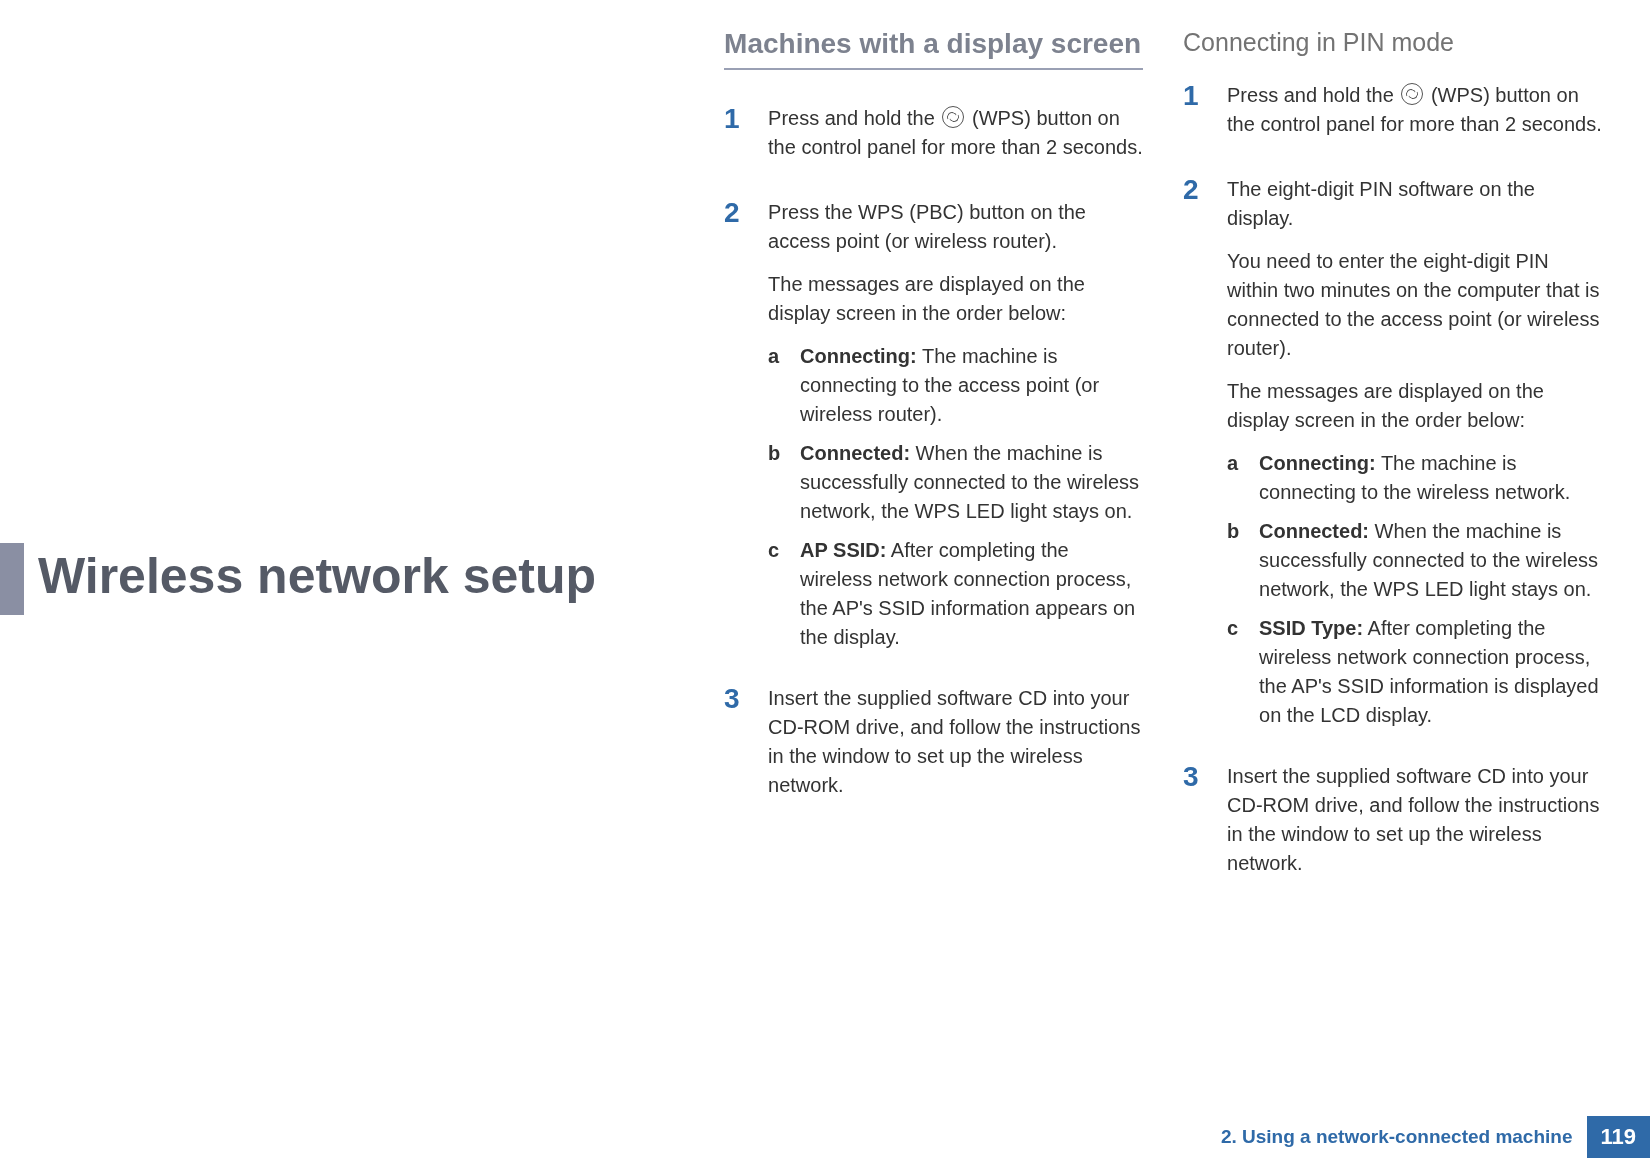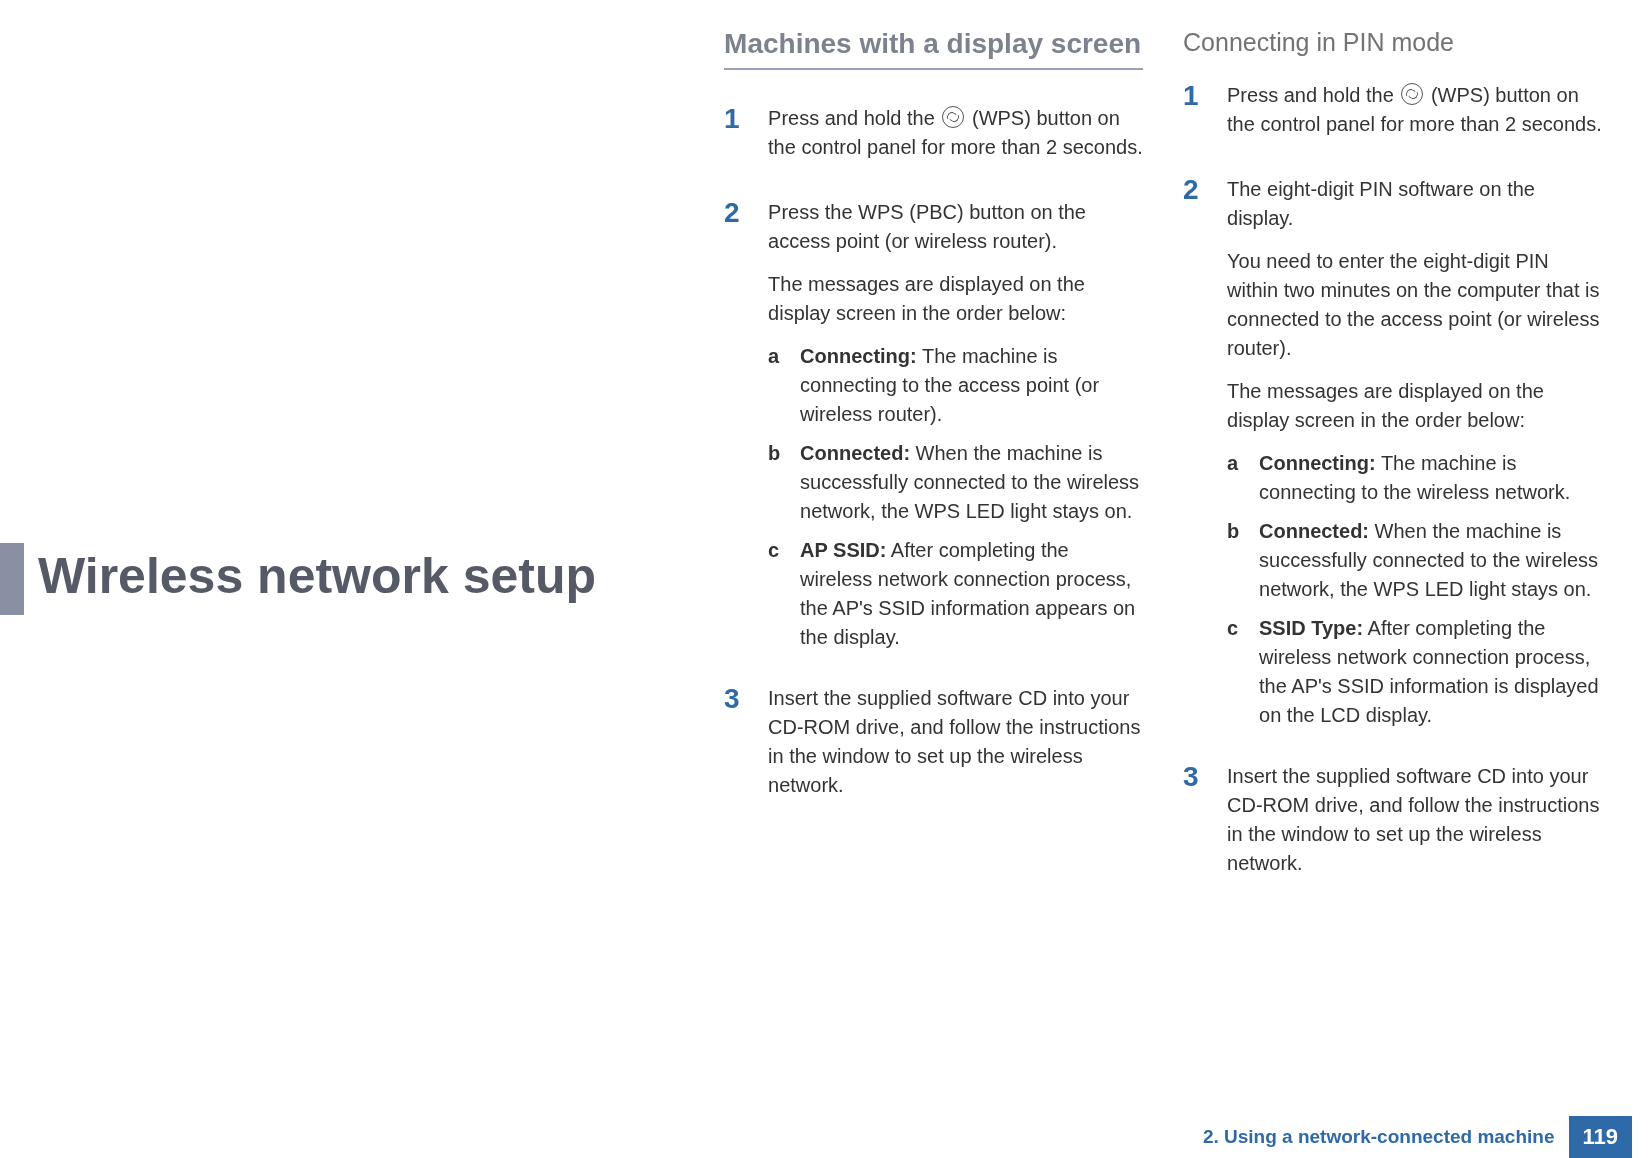--- a/index.html
+++ b/index.html
@@ -20,21 +20,21 @@
   .step-body p { margin-bottom: 14px; }
   .wps-icon { display: inline-flex; align-items: center; justify-content: center; width: 22px; height: 22px; border: 1.5px solid #555; border-radius: 50%; vertical-align: -3px; margin: 0 2px; position: relative; }
   .wps-icon::before { content: ""; position: absolute; width: 8px; height: 8px; border: 1.5px solid #555; border-right-color: transparent; border-bottom-color: transparent; border-radius: 50%; transform: rotate(20deg); left: 4px; top: 5px; }
   .wps-icon::after { content: ""; position: absolute; width: 8px; height: 8px; border: 1.5px solid #555; border-left-color: transparent; border-top-color: transparent; border-radius: 50%; transform: rotate(20deg); right: 4px; bottom: 5px; }
   .sub-list { margin-top: 4px; }
   .sub-item { display: flex; margin-bottom: 10px; }
   .sub-label { width: 32px; flex: 0 0 32px; font-weight: 700; font-size: 20px; }
   .sub-text { flex: 1; font-size: 20px; line-height: 1.45; }
   .sub-text .term { font-weight: 700; }
   .b { font-weight: 400; }
-  .footer { position: absolute; bottom: 0; right: 18px; display: flex; align-items: stretch; height: 42px; }
+  .footer { position: absolute; bottom: 0; right: 0; display: flex; align-items: stretch; height: 42px; }
   .footer-text { font-size: 19px; font-weight: 700; color: #2f6aa8; padding: 10px 14px 0 0; }
   .footer-page { background: #2f6aa8; color: #fff; font-size: 22px; font-weight: 700; display: flex; align-items: center; padding: 9px 14px; }
 </style>
 </head>
 <body>
 
 <div class="page">
 
   <div class="header">
     <div class="header-tab"></div>

